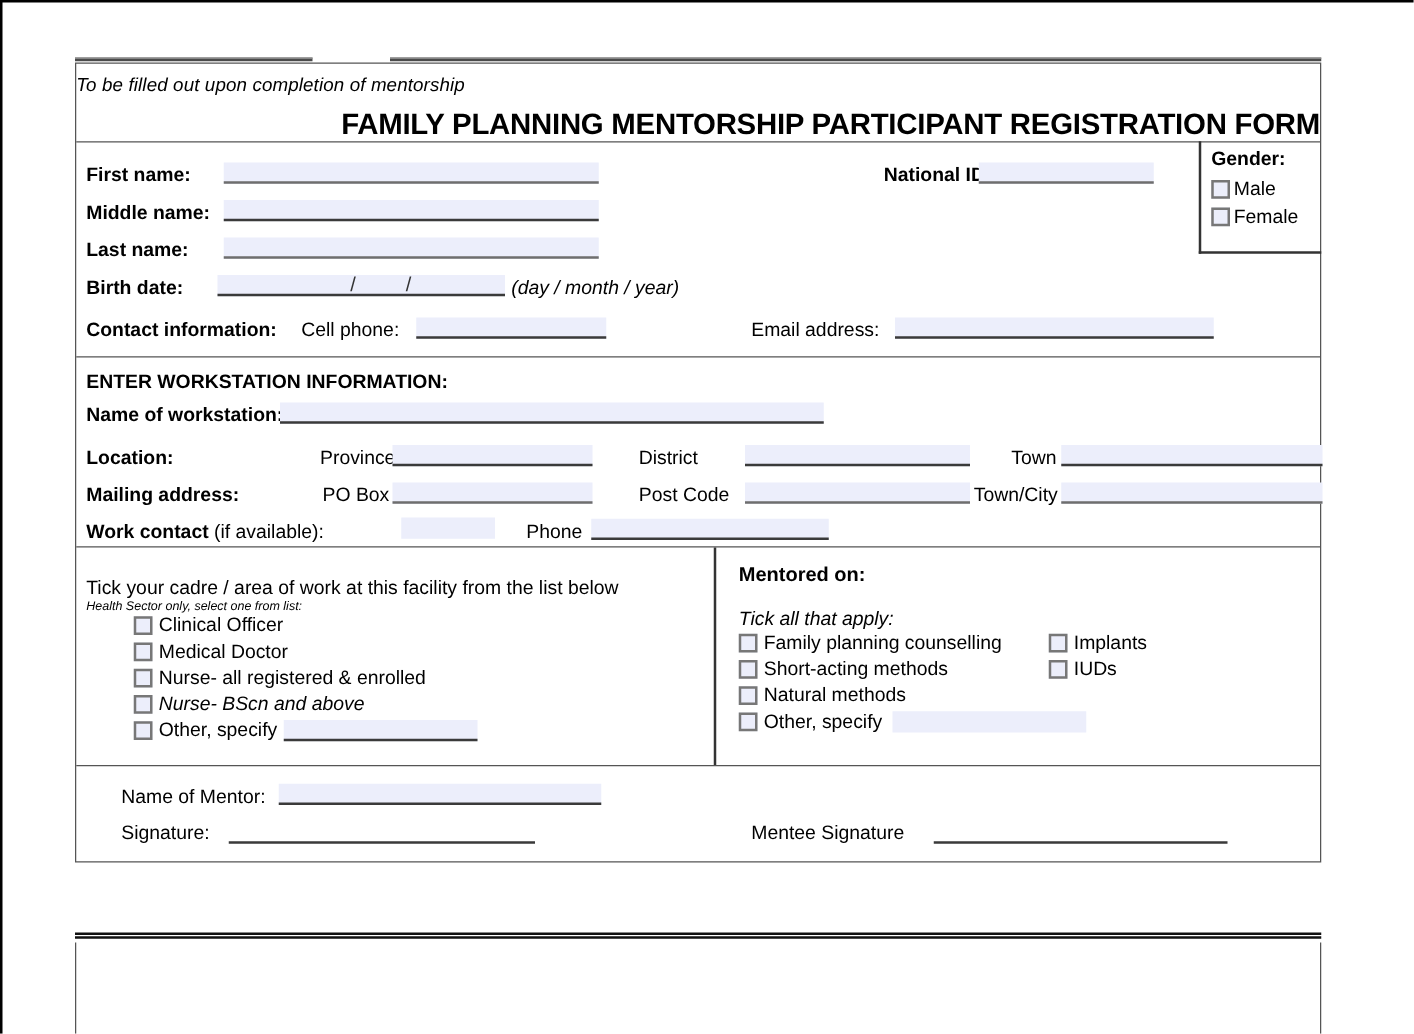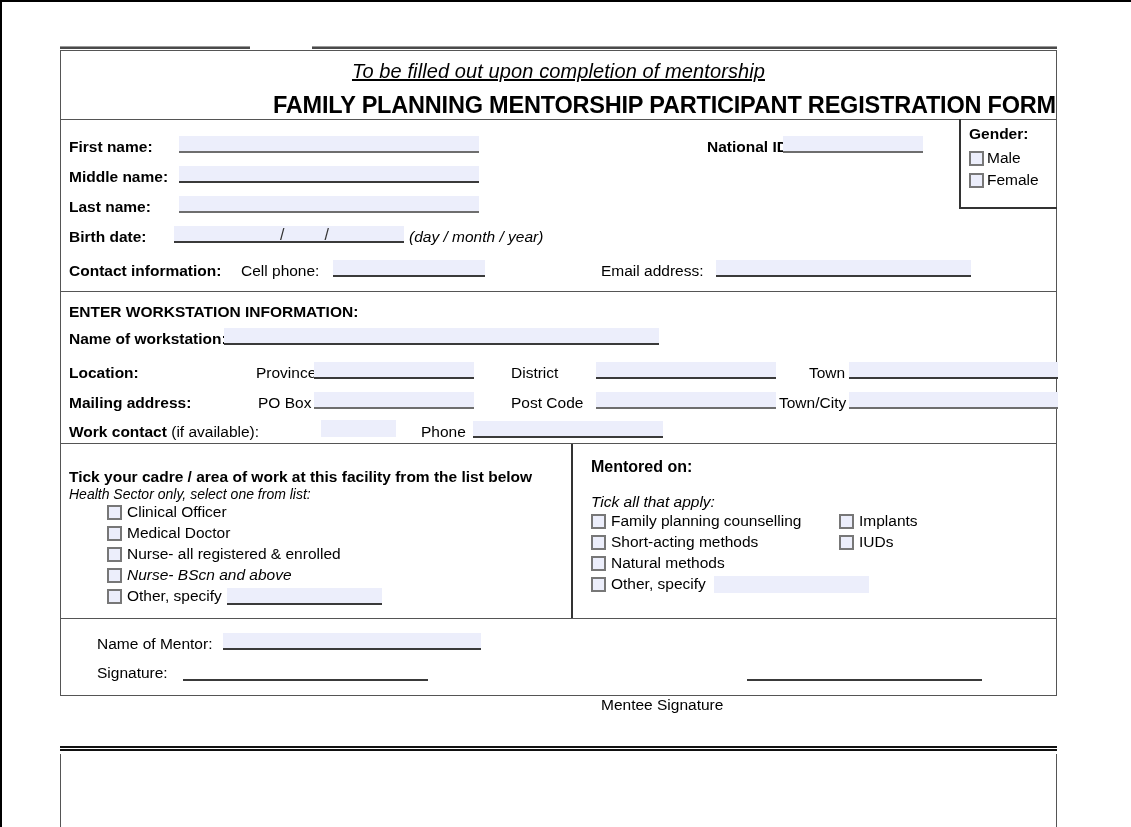--- a/index.html
+++ b/index.html
@@ -50,25 +50,24 @@
     box-sizing: border-box;
   }
   .section:last-child { border-bottom: none; }
 
   
   .b { font-weight: bold; }
   .i { font-style: italic; }
 
   .hdr-note {
     font-style: italic;
-    font-size: 20px;
-    text-align: center;
+    font-size: 15px;
+    text-align: left;
     padding-top: 9px;
     letter-spacing: .1px;
-    text-decoration: underline;
   }
   .hdr-title {
     font-weight: bold;
     font-size: 23.5px;
     text-align: right;
     padding-top: 9px;
     letter-spacing: -0.2px;
   }
   .hdr-date {
     text-align: right;
@@ -133,22 +132,22 @@
   
   .sec-cadre { height: 175px; }
   .divider {
     position: absolute;
     left: 510px;
     top: 0;
     bottom: 0;
     width: 2px;
     background: #333;
   }
-  .cadre-title { font-weight: bold; font-size: 15.5px; }
-  .cadre-sub { font-style: italic; font-size: 14px; }
+  .cadre-title { font-weight: normal; font-size: 15.5px; }
+  .cadre-sub { font-style: italic; font-size: 10px; }
   .opt { font-size: 15.5px; height: 21px; line-height: 20px; white-space: nowrap; }
   .opt .cb { margin-right: 5px; }
 
   .mentored-title { font-weight: bold; font-size: 16px; }
   .mentored-sub { font-style: italic; font-size: 15.5px; }
 
   
   .sec-sign { height: 76px; }
 
   
@@ -308,21 +307,21 @@
       </div>
     </div>
 
     <div class="section sec-sign">
       <div class="abs" style="left:36px; top:16px;">Name of Mentor:</div>
       <span class="fill ul" style="position:absolute; left:162px; top:14px; width:258px;"></span>
 
       <div class="abs" style="left:36px; top:45px;">Signature:</div>
       <span class="fill none" style="position:absolute; left:122px; top:43px; width:245px; border-bottom:2px solid #3a3a3a; background:transparent;"></span>
 
-      <div class="abs" style="left:540px; top:45px;margin-top:32px;">Mentee Signature</div>
+      <div class="abs" style="left:540px; top:45px;">Mentee Signature</div>
       <span class="fill none" style="position:absolute; left:686px; top:43px; width:235px; border-bottom:2px solid #3a3a3a; background:transparent;"></span>
     </div>
 
   </div>
 
   <div class="dbl"></div>
   <div class="bottombox"></div>
 
 </div>
 

